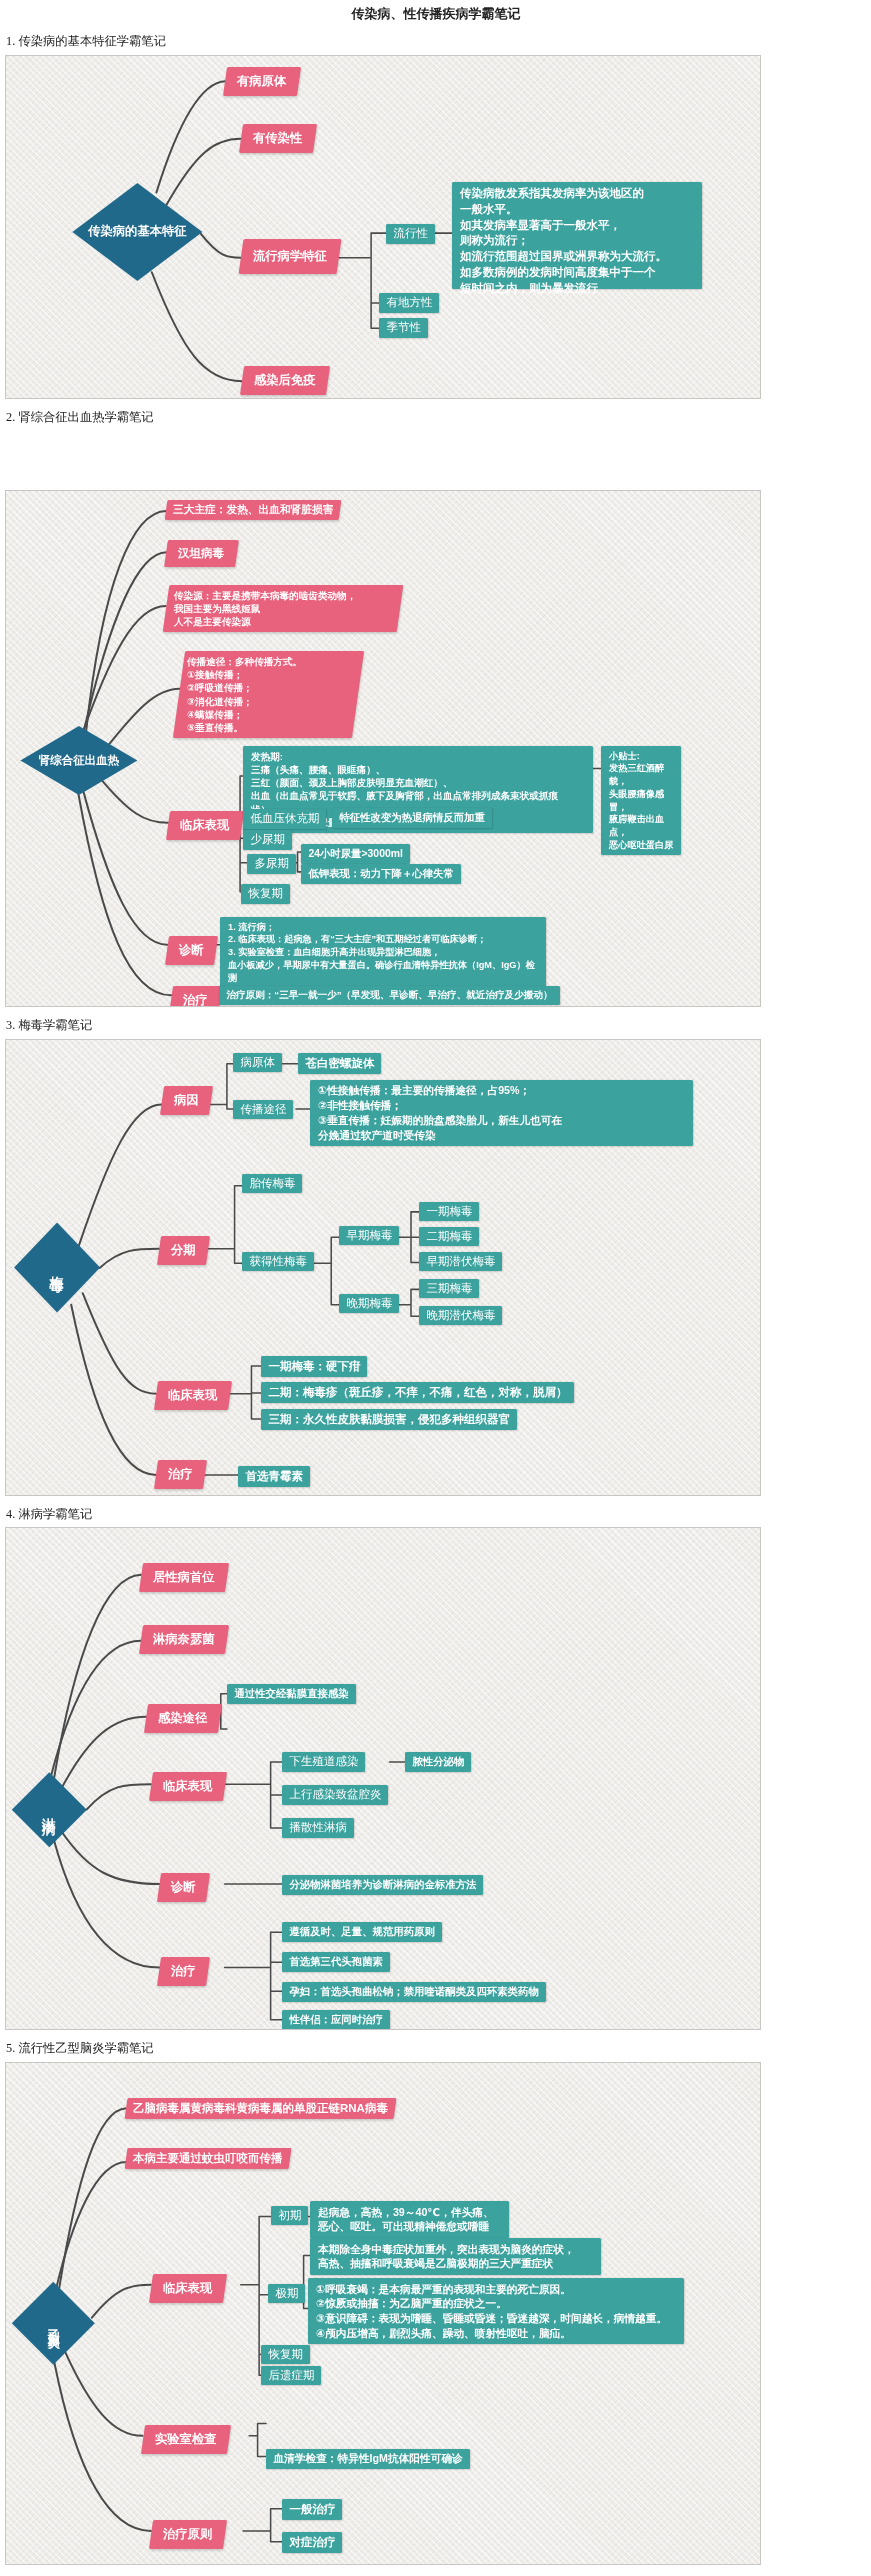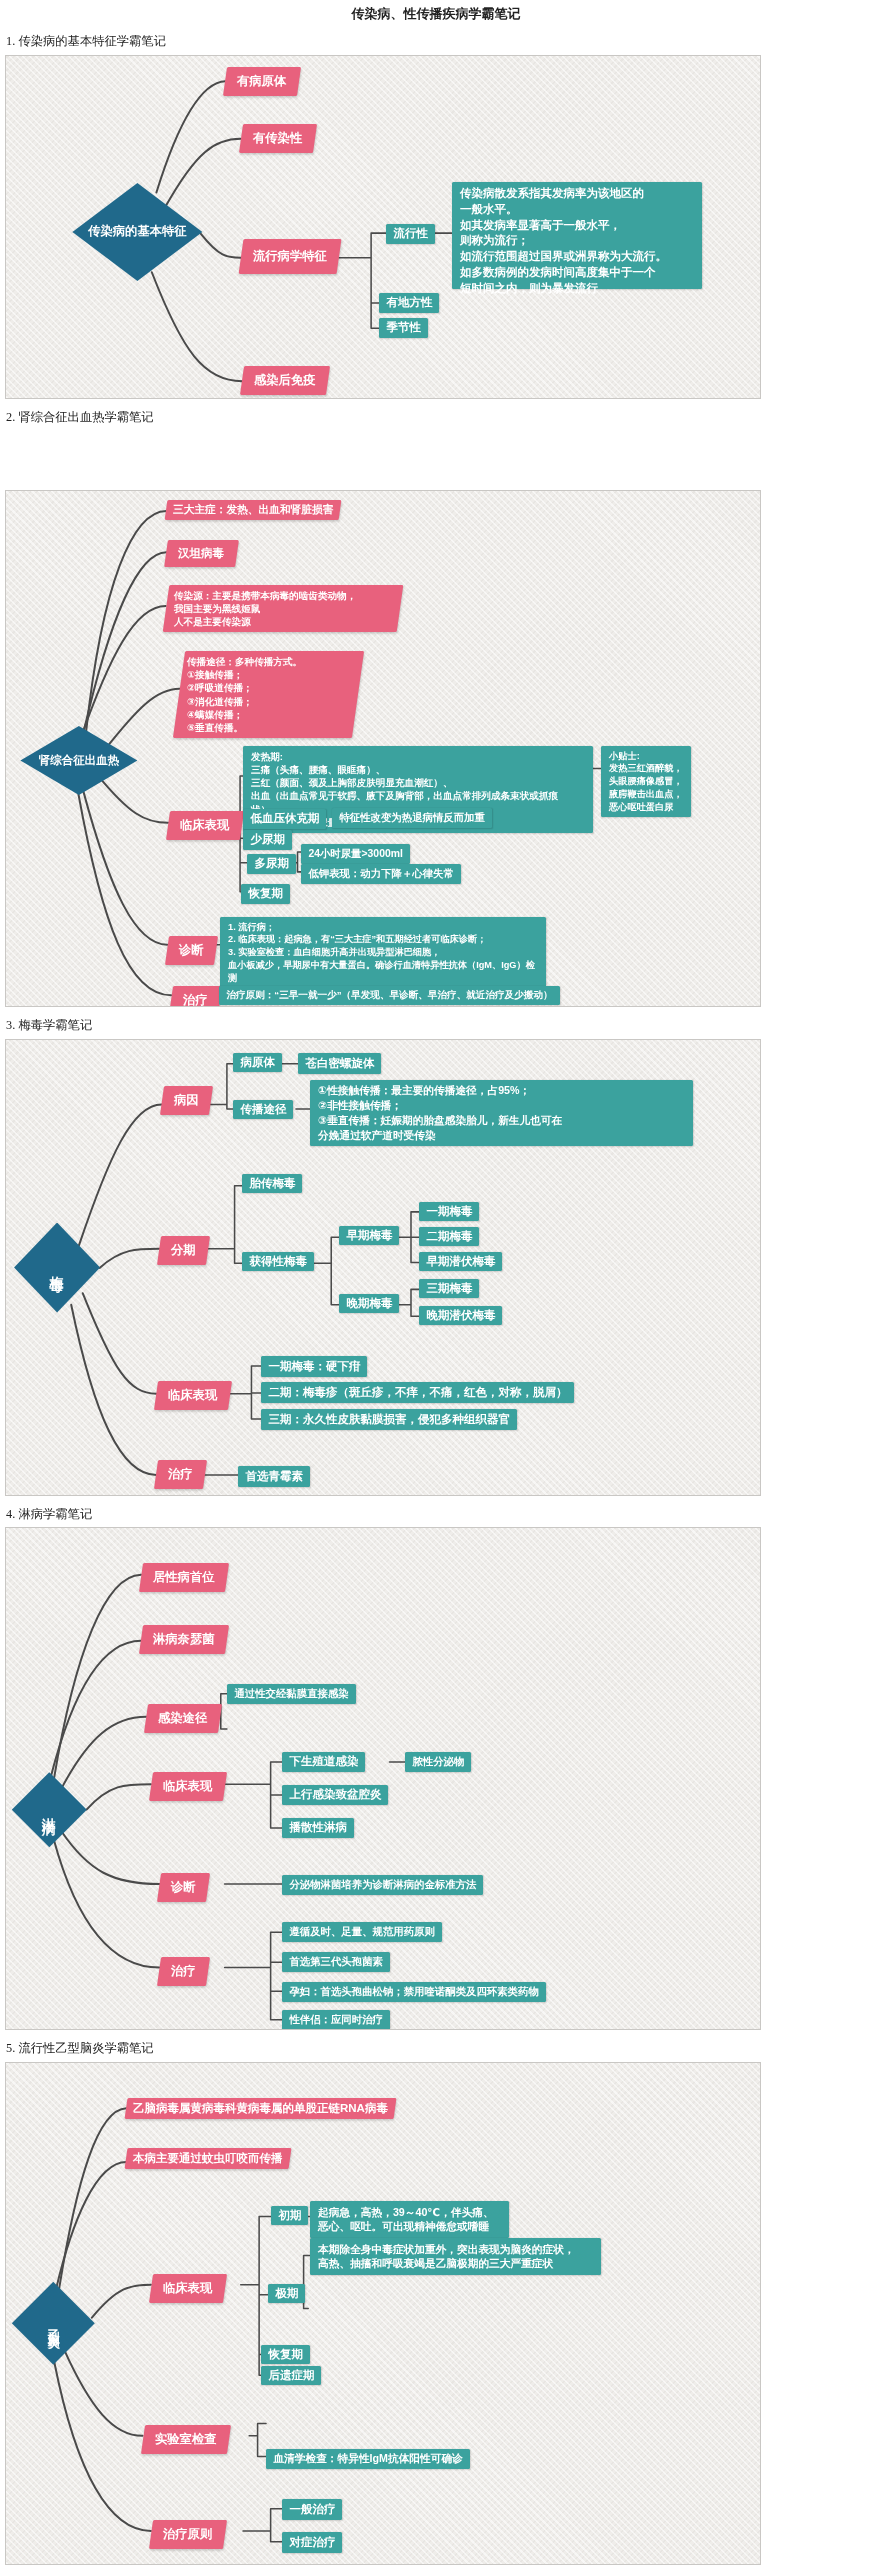--- a/index.html
+++ b/index.html
@@ -13,21 +13,21 @@
                      repeating-linear-gradient(-45deg,rgba(120,115,108,.06) 0 1.5px,transparent 1.5px 4.6px);}
   .edges{position:absolute;left:0;top:0;width:100%;height:100%;}
   .edges path{fill:none;stroke:#4a4a4a;stroke-linecap:round;}
   .edges path.curve{stroke-width:2.6;}
   .edges path.br{stroke-width:2;}
   .node{position:absolute;box-sizing:border-box;color:#fff;}
   .pk{background:#e8617d;transform:skewX(-8deg);border-radius:1.5px;box-shadow:0.8px 1.5px 2.3px rgba(0,0,0,.18);}
   .pk>span{display:inline-block;transform:skewX(8deg);}
   .tl{background:#3ba29e;border-radius:1.5px;box-shadow:0.8px 0.8px 1.5px rgba(0,0,0,.14);}
   .lbl{font-weight:bold;font-size:12.3px;padding:6.1px 12.3px;white-space:nowrap;}
-  .lbl2{font-weight:bold;font-size:11.5px;padding:2.3px 7px;white-space:nowrap;}
+  .lbl2{font-weight:normal;font-size:11.5px;padding:2.3px 7px;white-space:nowrap;}
   .noteS{font-size:10.4px;font-weight:bold;padding:3.1px 7px;white-space:nowrap;}
   .noteM{font-weight:bold;padding:3.8px 7.7px;white-space:pre-line;line-height:1.38;text-align:left;font-size:10.4px;}
   .f15{font-size:11.5px;}.f14{font-size:10.7px;}.f125{font-size:9.6px;}.f12{font-size:9.2px;}
   .dia{background:#20698b;display:flex;align-items:center;justify-content:center;text-align:center;
        font-weight:bold;clip-path:polygon(50% 0,100% 50%,50% 100%,0 50%);color:#fff;
        filter:drop-shadow(1.5px 2.3px 2.3px rgba(0,0,0,.25));}
   .vert{writing-mode:vertical-rl;letter-spacing:2.3px;}
 </style>
 </head>
 <body>
@@ -93,21 +93,21 @@
 ②呼吸道传播；
 ③消化道传播；
 ④螨媒传播；
 ⑤垂直传播。</span></div>
   <div class="node pk lbl" style="left:162px;top:320px"><span>临床表现</span></div>
   <div class="node tl noteM f125" style="left:237px;top:255px;width:350px">发热期:
 三痛（头痛、腰痛、眼眶痛）、
 三红（颜面、颈及上胸部皮肤明显充血潮红）、
 出血（出血点常见于软腭、腋下及胸背部，出血点常排列成条束状或抓痕状）、
 肾损（蛋白尿，尿量减少，肾区有叩击痛）</div>
-  <div class="node tl noteM f12" style="left:595px;top:255px;width:90px">小贴士:
+  <div class="node tl noteM f12" style="left:595px;top:255px;width:80px">小贴士:
 发热三红酒醉貌，
 头眼腰痛像感冒，
 腋腭鞭击出血点，
 恶心呕吐蛋白尿</div>
   <div class="node tl lbl2" style="left:237px;top:318px">低血压休克期</div>
   <div class="node tl noteS" style="left:326px;top:317px">特征性改变为热退病情反而加重</div>
   <div class="node tl lbl2" style="left:237px;top:339px">少尿期</div>
   <div class="node tl lbl2" style="left:241px;top:363px">多尿期</div>
   <div class="node tl noteS" style="left:295px;top:353px">24小时尿量&gt;3000ml</div>
   <div class="node tl noteS" style="left:295px;top:373px">低钾表现：动力下降＋心律失常</div>
@@ -222,20 +222,24 @@
     </div>
   <div class="node pk noteS f15" style="left:120px;top:35px"><span>乙脑病毒属黄病毒科黄病毒属的单股正链RNA病毒</span></div>
   <div class="node pk noteS f15" style="left:120px;top:85px"><span>本病主要通过蚊虫叮咬而传播</span></div>
   <div class="node pk lbl" style="left:145px;top:211px"><span>临床表现</span></div>
   <div class="node tl lbl2" style="left:265px;top:143px">初期</div>
   <div class="node tl noteM f14" style="left:304px;top:138px;width:199px">起病急，高热，39～40℃，伴头痛、
 恶心、呕吐。可出现精神倦怠或嗜睡</div>
   <div class="node tl lbl2" style="left:262px;top:221px">极期</div>
   <div class="node tl noteM f14" style="left:304px;top:175px;width:291px">本期除全身中毒症状加重外，突出表现为脑炎的症状，
 高热、抽搐和呼吸衰竭是乙脑极期的三大严重症状</div>
+  <div class="node tl noteM f14" style="left:302px;top:215px;width:376px">①呼吸衰竭：是本病最严重的表现和主要的死亡原因。
+②惊厥或抽搐：为乙脑严重的症状之一。
+③意识障碍：表现为嗜睡、昏睡或昏迷；昏迷越深，时间越长，病情越重。
+④颅内压增高，剧烈头痛、躁动、喷射性呕吐，脑疝。</div>
   <div class="node tl lbl2" style="left:255px;top:282px">恢复期</div>
   <div class="node tl lbl2" style="left:255px;top:303px">后遗症期</div>
   <div class="node pk lbl" style="left:137px;top:362px"><span>实验室检查</span></div>
   <div class="node tl noteS f14" style="left:260px;top:386px">血清学检查：特异性IgM抗体阳性可确诊</div>
   <div class="node pk lbl" style="left:145px;top:457px"><span>治疗原则</span></div>
   <div class="node tl noteS f15" style="left:276px;top:436px">一般治疗</div>
   <div class="node tl noteS f15" style="left:276px;top:469px">对症治疗</div>
 </div>
 
 

